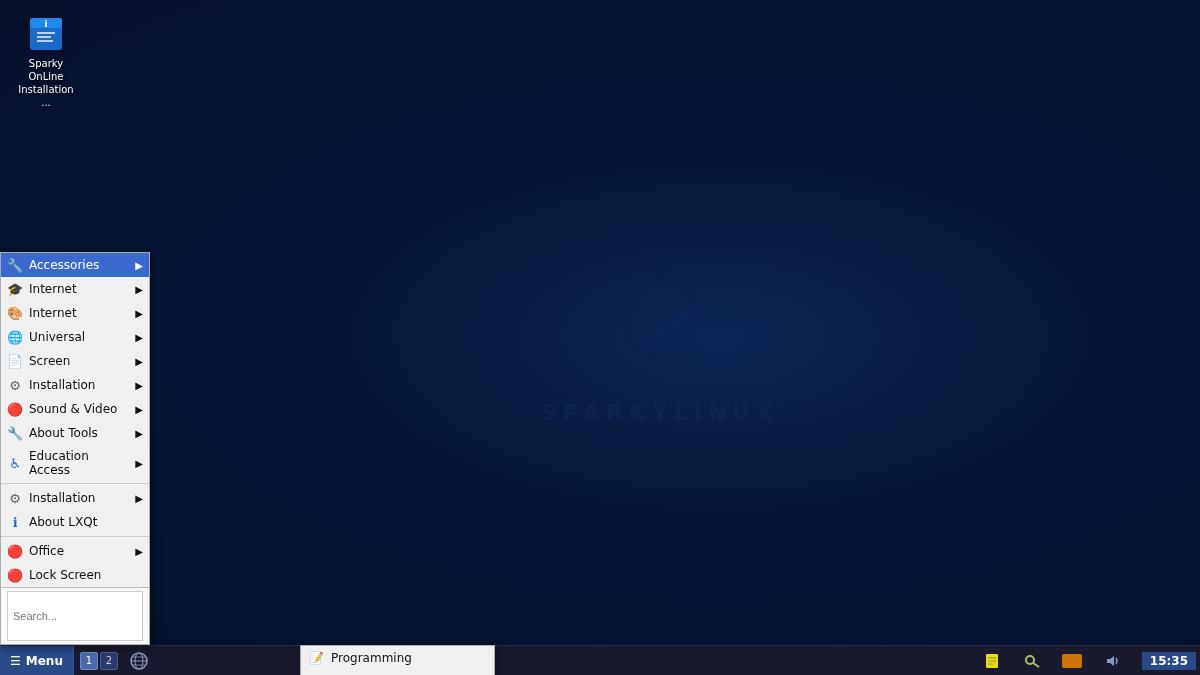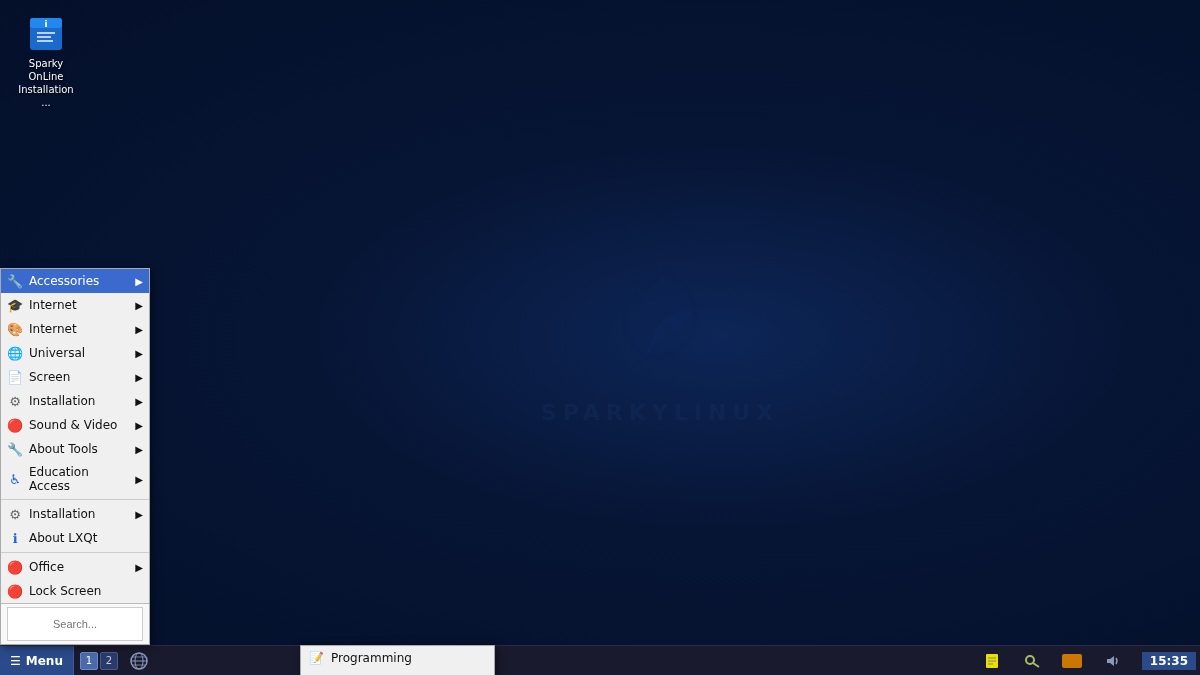--- a/index.html
+++ b/index.html
@@ -234,24 +234,23 @@
     
     .menu-search {
       border-top: 1px solid #bbb;
       padding: 3px 6px;
       background: #f8f8f8;
     }
     .menu-search input {
       width: 100%;
       border: 1px solid #ccc;
       background: #fff;
-      padding: 10px 5px;
+      padding: 18px 5px;
       font-size: 11px;
       outline: none;
-      text-align: center;
     }
 
     
     .submenu {
       position: absolute;
       left: 150px;
       top: 0;
       width: 195px;
       background: #f0f0f0;
       border: 1px solid #aaa;

